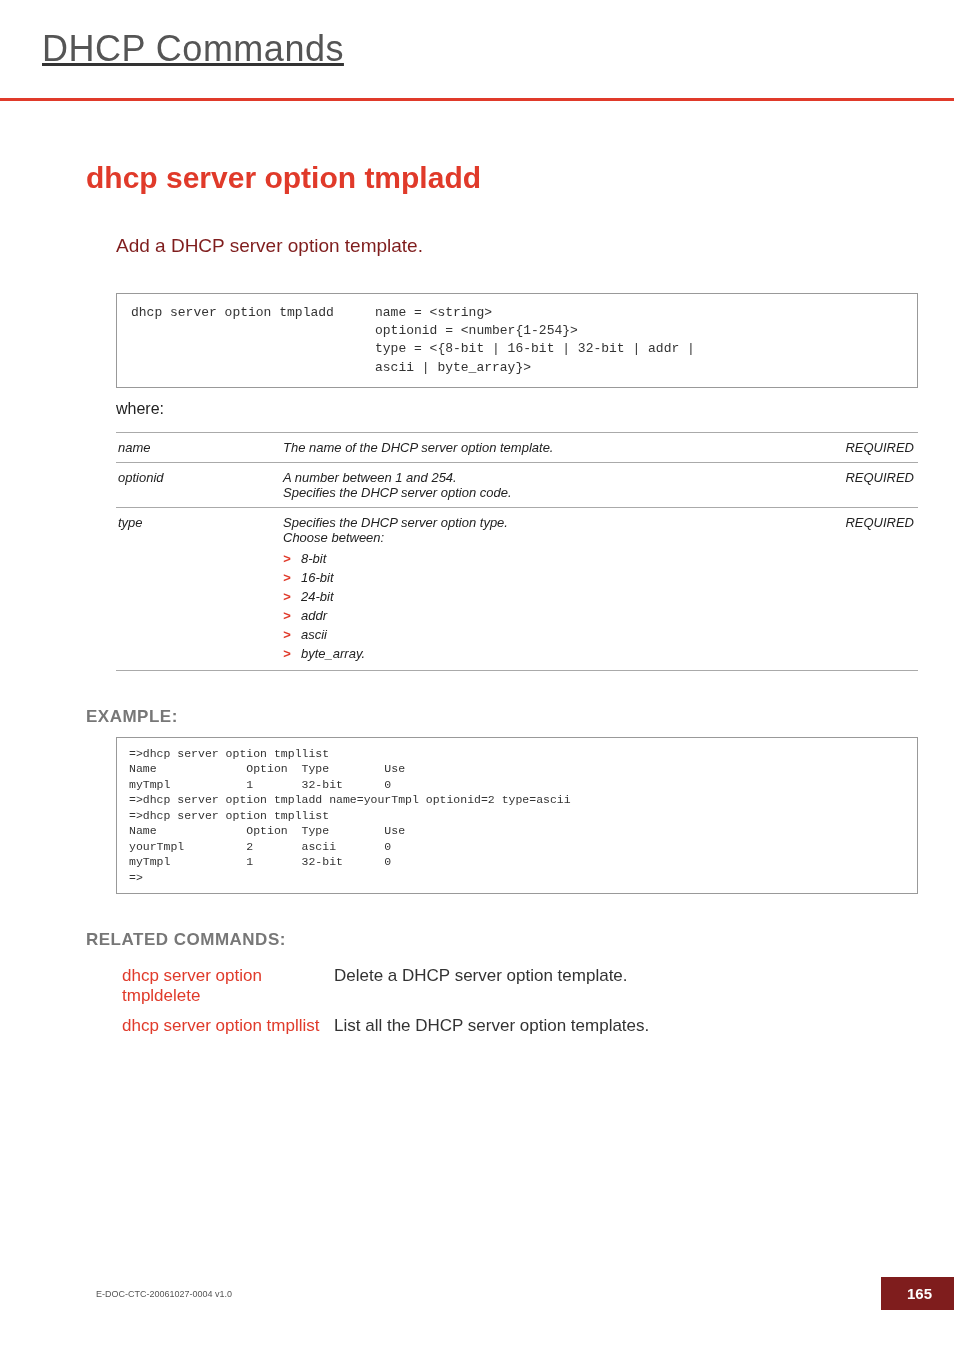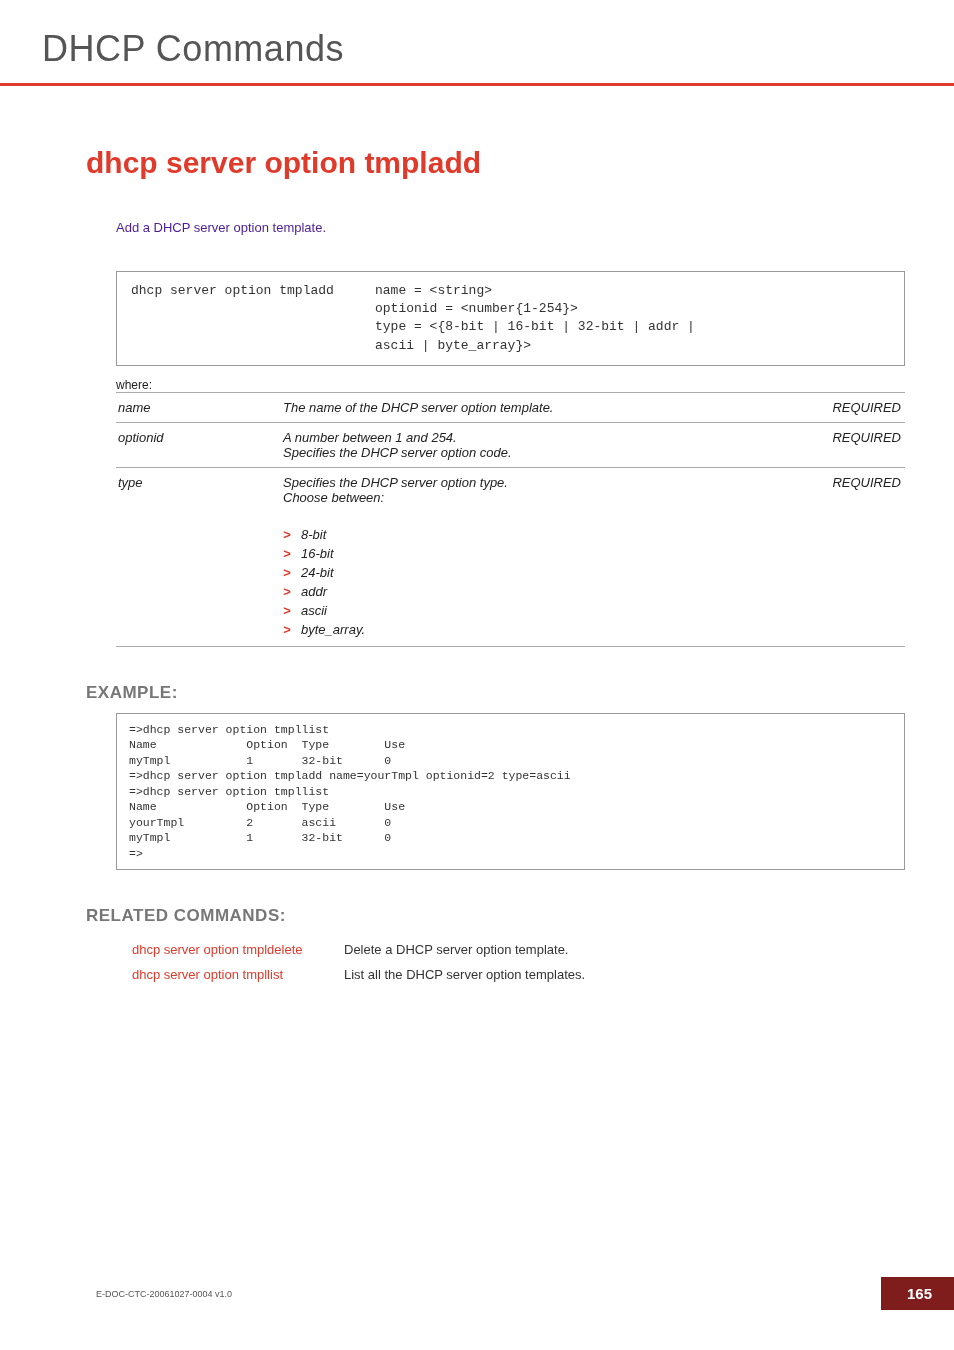--- a/index.html
+++ b/index.html
@@ -5,47 +5,48 @@
   * { box-sizing: border-box; margin: 0; padding: 0; }
   body {
     width: 954px;
     height: 1350px;
     font-family: Arial, Helvetica, sans-serif;
     color: #333;
     background: #fff;
     position: relative;
   }
   .page-header {
-    padding: 28px 0 13px 42px;
+    padding: 28px 0 28px 42px;
     border-bottom: 3px solid #e03a2a;
+    text-decoration: underline;
   }
   .page-header h1 {
     font-family: "Arial Narrow", Arial, sans-serif;
     font-weight: 300;
     font-size: 36px;
     color: #555;
     letter-spacing: 0.5px;
     font-stretch: condensed;
   }
   .content {
-    padding: 60px 49px 0 86px;
+    padding: 60px 36px 0 86px;
   }
   .cmd-title {
     font-family: "Arial Narrow", Arial, sans-serif;
     font-size: 30px;
     color: #e03a2a;
     font-weight: bold;
     margin-bottom: 40px;
     font-stretch: condensed;
   }
   .intro {
-    font-size: 13px;
+    font-size: 19px;
     margin-left: 30px;
     margin-bottom: 36px;
-    color: #4c1d95;
+    color: #7f1d1d;
   }
   .section-heading {
     font-family: "Arial Narrow", Arial, sans-serif;
     font-size: 17px;
     color: #777;
     font-weight: bold;
     margin-bottom: 10px;
     letter-spacing: 0.5px;
     font-stretch: condensed;
   }
@@ -56,62 +57,62 @@
     font-size: 13px;
     color: #333;
     margin-left: 30px;
     margin-bottom: 12px;
     white-space: pre;
     line-height: 1.4;
   }
   .syntax-table { display: flex; }
   .syntax-left { width: 244px; flex-shrink: 0; }
   .where-label {
-    font-size: 12px;
-    margin-left: 30px;
-    margin-bottom: 0;
+    font-size: 16px;
+    margin-left: 30px;
+    margin-bottom: 14px;
     color: #222;
   }
   .param-table {
     margin-left: 30px;
     width: calc(100% - 30px);
     border-collapse: collapse;
     font-style: italic;
   }
   .param-table td {
     border-top: 1px solid #aaa;
     padding: 7px 6px 7px 2px;
     font-size: 13px;
     vertical-align: top;
     color: #222;
   }
   .param-table tr:last-child td { border-bottom: 1px solid #aaa; }
   .param-table td.name-col { width: 165px; }
   .param-table td.req-col { width: 95px; text-align: right; padding-right: 4px; }
-  .param-list { list-style: none; padding: 0; margin-top: 20px; }
+  .param-list { list-style: none; padding: 0; margin-top: 4px; }
   .param-list li { padding: 2px 0; }
   .chev {
     color: #e03a2a;
     font-weight: bold;
     display: inline-block;
     width: 18px;
   }
   .example-box {
     border: 1px solid #999;
     padding: 8px 12px;
     font-family: "Courier New", monospace;
     font-size: 11.5px;
     color: #333;
     margin-left: 30px;
     white-space: pre;
     line-height: 1.35;
   }
   .related-table {
-    margin-left: 44px;
-    font-size: 13px;
+    margin-left: 34px;
+    font-size: 17px;
   }
   .related-table td { padding: 4px 0; vertical-align: top; }
   .related-table td.rc-cmd { color: #e03a2a; width: 210px; }
   .footer {
     position: absolute;
     bottom: 40px;
     left: 86px;
     right: 0;
     display: flex;
     align-items: center;

